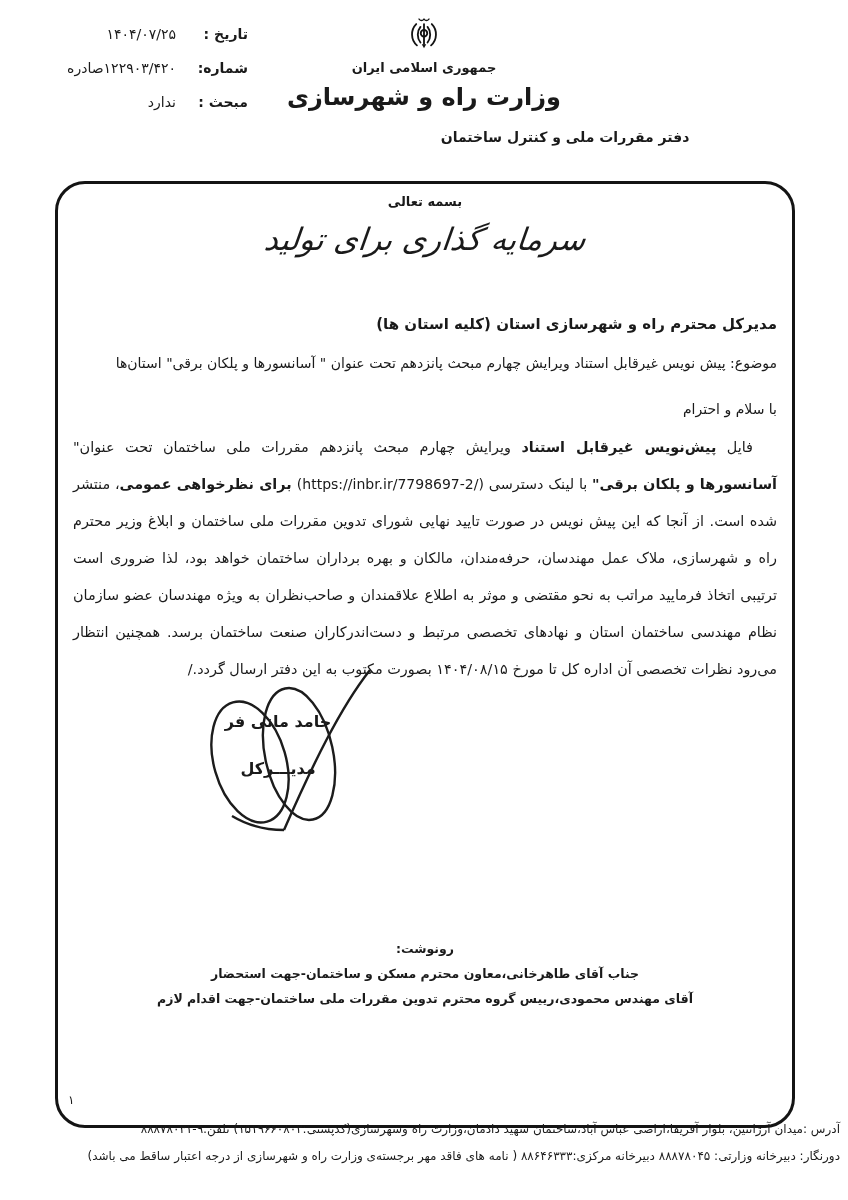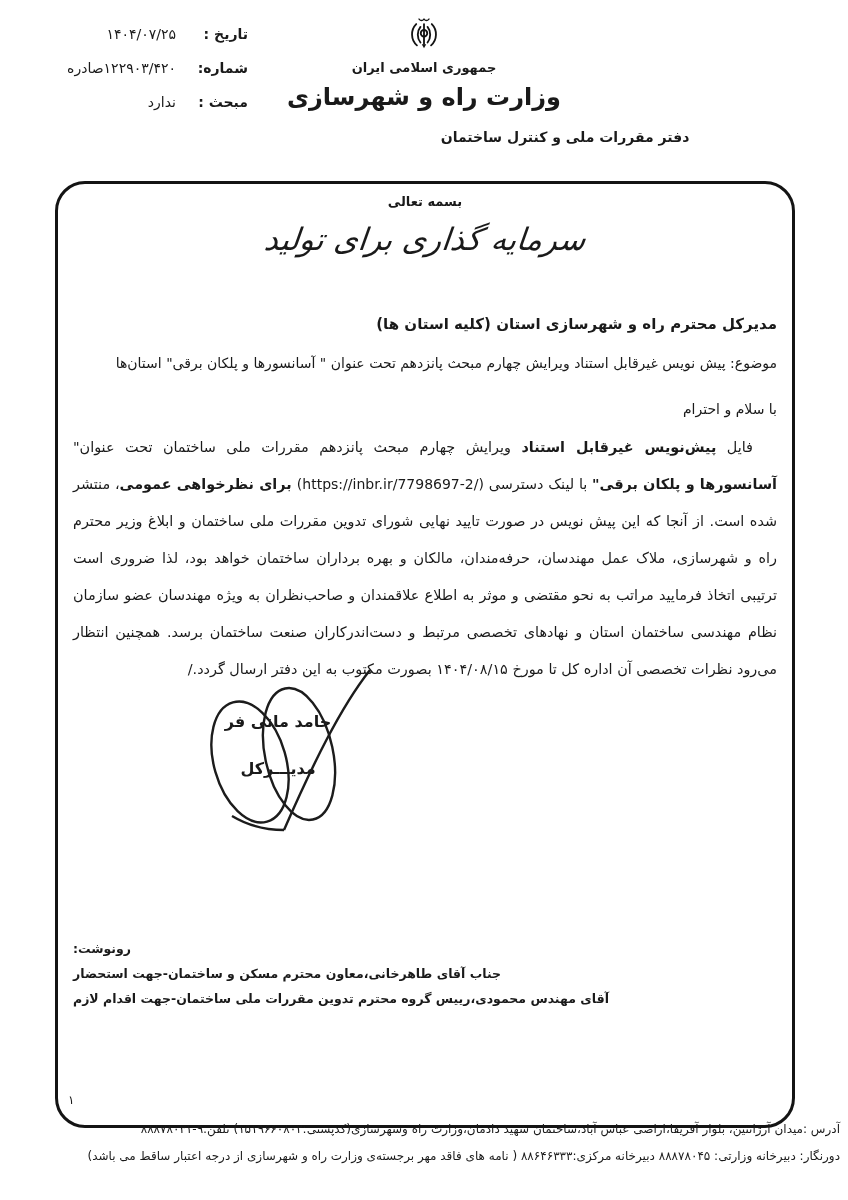--- a/index.html
+++ b/index.html
@@ -45,21 +45,21 @@
   .bodytext .b{font-weight:bold;}
   .bodytext .ltr{direction:ltr;unicode-bidi:isolate;font-size:14px;}
 
   
   .sig{position:absolute;left:108px;top:528px;width:224px;text-align:center;}
   .sig-name{font-weight:bold;font-size:16px;position:relative;z-index:1;}
   .sig-title{font-weight:bold;font-size:16px;margin-top:28px;letter-spacing:2px;position:relative;z-index:1;}
   .sig-svg{position:absolute;left:6px;top:-46px;width:220px;height:178px;z-index:2;}
 
   
-  .cc{position:absolute;left:15px;right:15px;top:752px;text-align:left;
+  .cc{position:absolute;left:15px;right:15px;top:752px;text-align:center;
       font-size:12.5px;font-weight:bold;line-height:25px;}
 
   .pagenum{position:absolute;left:10px;bottom:18px;font-size:12px;}
 
   
   .footer{
     position:absolute;left:8px;right:8px;top:1116px;direction:rtl;
     text-align:right;font-size:12px;font-weight:normal;line-height:27px;
   }
 </style>

